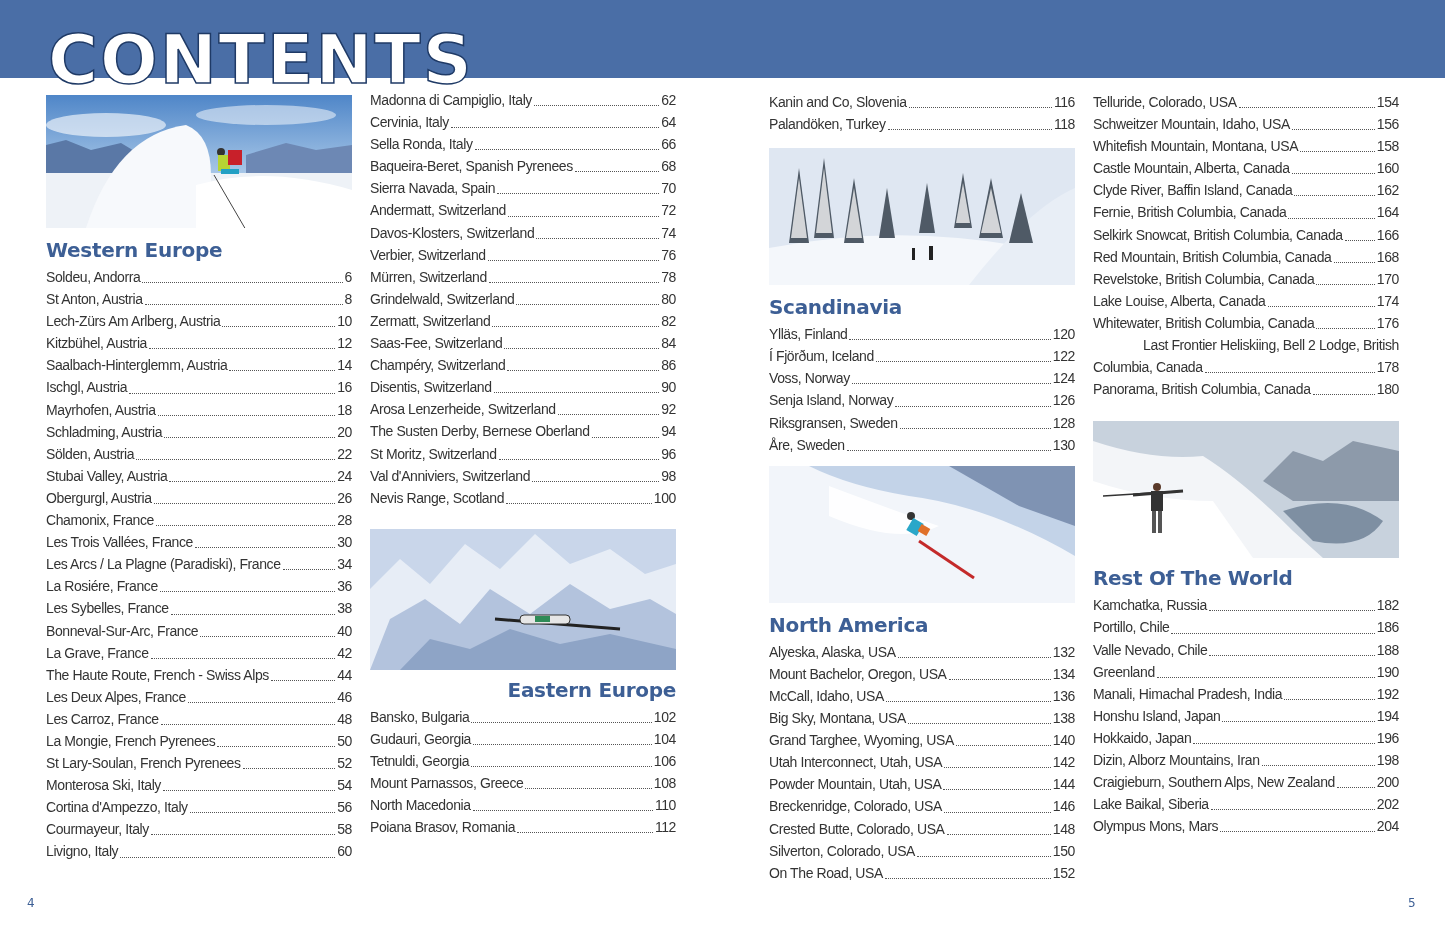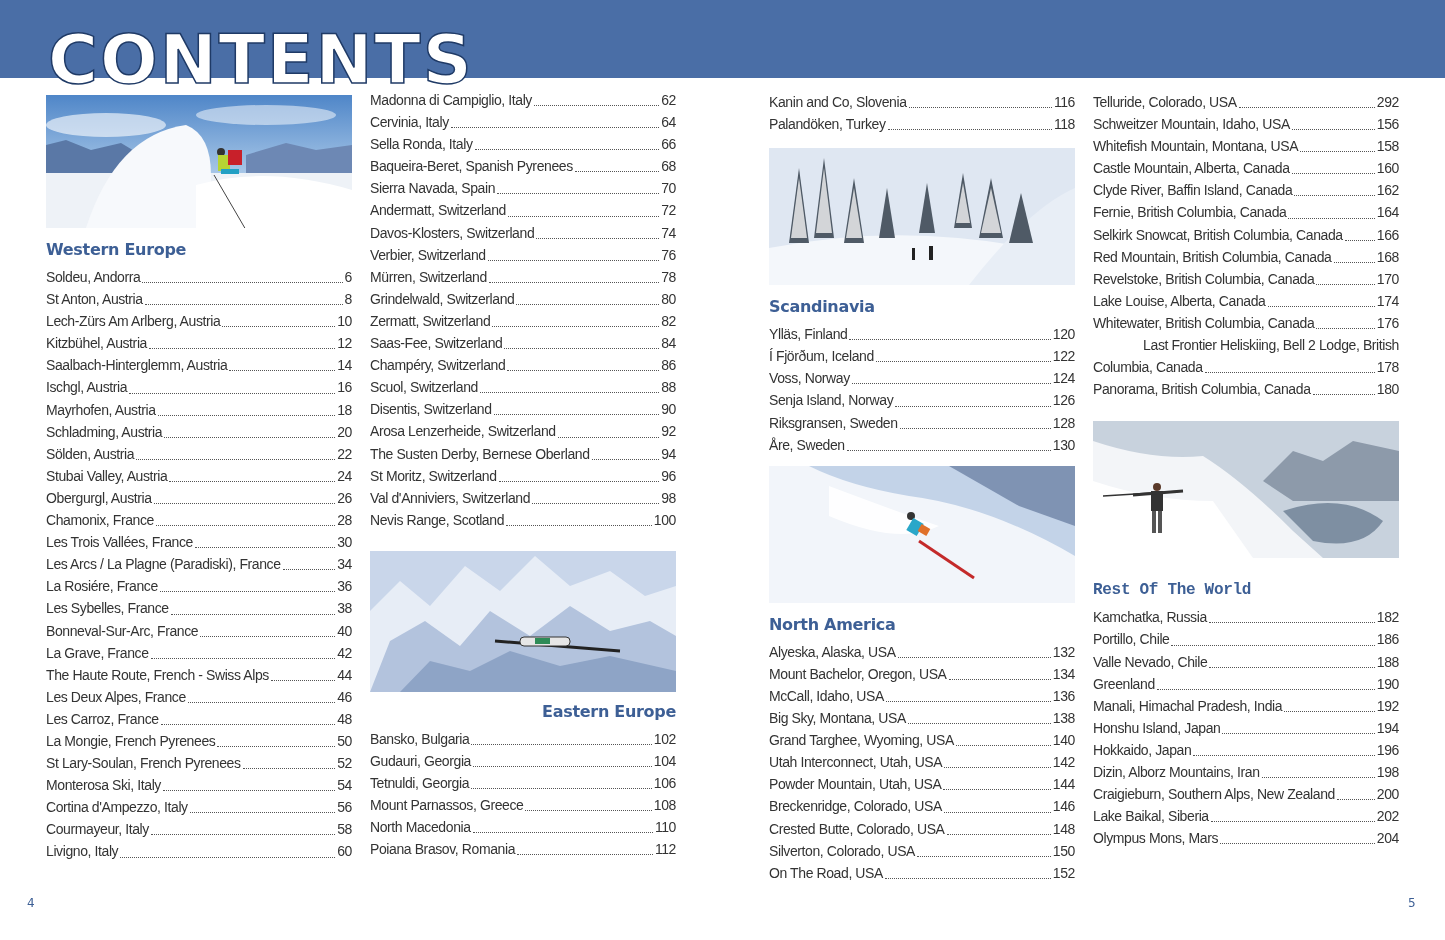--- a/index.html
+++ b/index.html
@@ -21,21 +21,21 @@
   .col1 { left: 46px; top: 95px; }
   .col2 { left: 370px; top: 89px; }
   .col3 { left: 769px; top: 91px; }
   .col4 { left: 1093px; top: 91px; }
 
   .photo {
     width: 306px; position: relative; overflow: hidden;
   }
   .section-title {
     font-family: "DejaVu Sans", sans-serif; font-weight: bold;
-    color: #3d5f95; font-size: 16px; line-height: 32px; letter-spacing: -0.3px;
+    color: #3d5f95; font-size: 20px; line-height: 32px; letter-spacing: -0.3px;
   }
   .entry {
     display: flex; align-items: baseline; font-size: 14px; line-height: 22.1px;
     font-family: "Liberation Sans", sans-serif; color: #333333; white-space: nowrap;
     letter-spacing: -0.4px;
   }
   .entry .name { flex: 0 0 auto; }
   .entry .dots {
     flex: 1 1 auto; overflow: hidden; margin: 0 2px;
     border-bottom: 1.5px dotted #555; height: 1px; align-self: flex-end; margin-bottom: 5px;
@@ -277,25 +277,20 @@
       </div>
     <div class="entry">
         <span class="name">Saas-Fee, Switzerland</span>
         <span class="dots"></span>
         <span class="page">84</span>
       </div>
     <div class="entry">
         <span class="name">Champéry, Switzerland</span>
         <span class="dots"></span>
         <span class="page">86</span>
-      </div>
-    <div class="entry">
-        <span class="name">Scuol, Switzerland</span>
-        <span class="dots"></span>
-        <span class="page">88</span>
       </div>
     <div class="entry">
         <span class="name">Disentis, Switzerland</span>
         <span class="dots"></span>
         <span class="page">90</span>
       </div>
     <div class="entry">
         <span class="name">Arosa Lenzerheide, Switzerland</span>
         <span class="dots"></span>
         <span class="page">92</span>
@@ -509,21 +504,21 @@
         <span class="page">152</span>
       </div>
   </div>
 </div>
 
 <div class="col col4">
   <div class="entries">
     <div class="entry">
         <span class="name">Telluride, Colorado, USA</span>
         <span class="dots"></span>
-        <span class="page">292</span>
+        <span class="page">154</span>
       </div>
     <div class="entry">
         <span class="name">Schweitzer Mountain, Idaho, USA</span>
         <span class="dots"></span>
         <span class="page">156</span>
       </div>
     <div class="entry">
         <span class="name">Whitefish Mountain, Montana, USA</span>
         <span class="dots"></span>
         <span class="page">158</span>
@@ -588,21 +583,21 @@
       <path d="M0,20 Q60,40 110,35 Q150,60 200,110 L230,137 L0,137 Z" fill="#f3f5f8"></path>
       <path d="M0,60 Q60,80 120,80 L160,137 L0,137 Z" fill="#ffffff"></path>
       <line x1="10" y1="75" x2="90" y2="70" stroke="#333" stroke-width="1.5"></line>
       <circle cx="64" cy="66" r="4" fill="#5a3a2a"></circle>
       <rect x="58" y="70" width="12" height="20" fill="#333"></rect>
       <rect x="59" y="90" width="4" height="22" fill="#555"></rect>
       <rect x="65" y="90" width="4" height="22" fill="#555"></rect>
       <line x1="40" y1="74" x2="90" y2="70" stroke="#333" stroke-width="3"></line>
     </svg>
   </div>
-  <div class="section-title" style="margin-top:16px;font-family:Liberation Mono, monospace;">Rest Of The World</div>
+  <div class="section-title" style="margin-top:4px;">Rest Of The World</div>
   <div class="entries">
     <div class="entry">
         <span class="name">Kamchatka, Russia</span>
         <span class="dots"></span>
         <span class="page">182</span>
       </div>
     <div class="entry">
         <span class="name">Portillo, Chile</span>
         <span class="dots"></span>
         <span class="page">186</span>

